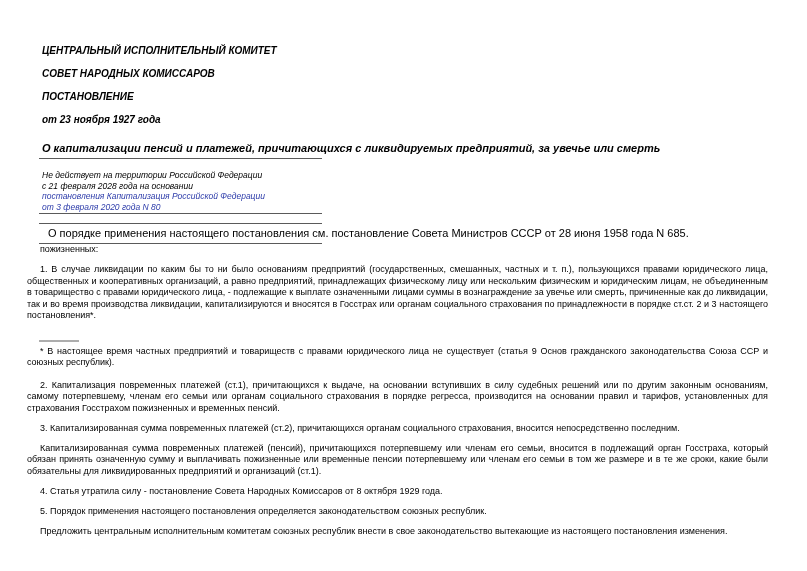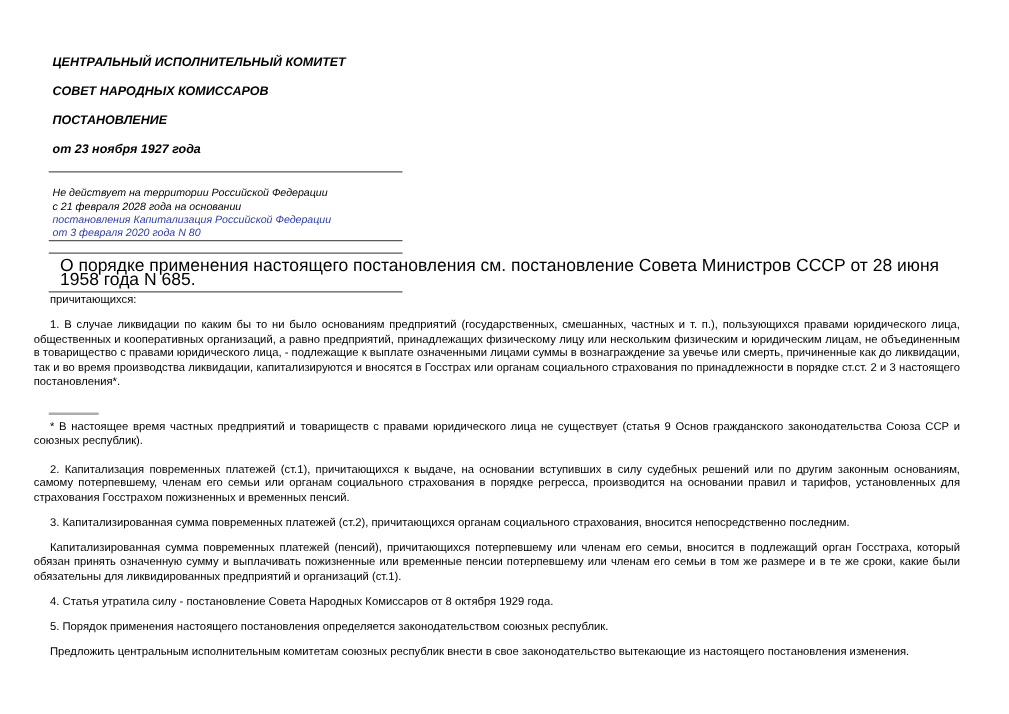--- a/index.html
+++ b/index.html
@@ -15,58 +15,59 @@
   .org-line { font-size: 10px; font-weight: bold; line-height: 11px; margin: 0 0 12px 0; }
   .title { font-size: 11px; font-weight: bold; line-height: 13px; margin: 17px 0 0 0; }
   .edition { font-size: 8px; line-height: 10px; margin: 11px 0 0 0; }
   .rule { height: 0; border: 0; border-top: 1px solid #5a5a5a; width: 283px; margin: 0 0 0 12px; }
   .rule-1 { margin-top: 3px; }
   .rule-2 { margin-top: 1px; }
   .rule-3 { margin-top: 9px; }
   .rule-4 { margin-top: 4px; }
   .revocation { font-size: 8.5px; line-height: 10.5px; margin-top: 11px; }
   .revocation .link { color: #2d3caa; cursor: pointer; text-decoration: none; }
-  .note { font-size: 14px; line-height: 11px; margin: 4px 0 4px 21px; }
+  .note { font-size: 11px; line-height: 11px; margin: 4px 0 4px 21px; }
   .body-text { font-size: 9px; line-height: 11.5px; }
   .intro { margin: 22px 0 4px 0; text-indent: 31px; }
   .enact { margin: 0 0 4px 0; }
   .para { margin: 0 0 8.5px 0; text-indent: 13px; text-align: justify; }
   .para-first { margin-bottom: 18px; }
   .fn-sep { width: 40px; height: 2px; background: #adadad; margin: 0 0 4px 12px; }
   .fn { margin-bottom: 11px; }
 </style>
 </head>
 <body>
 
 <div class="doc">
 
   <div class="org-line c">ЦЕНТРАЛЬНЫЙ ИСПОЛНИТЕЛЬНЫЙ КОМИТЕТ</div>
   <div class="org-line c">СОВЕТ НАРОДНЫХ КОМИССАРОВ</div>
   <div class="org-line c">ПОСТАНОВЛЕНИЕ</div>
   <div class="org-line c">от 23 ноября 1927 года</div>
 
+  <div class="title c">О капитализации пенсий и платежей, причитающихся с ликвидируемых предприятий, за увечье или смерть</div>
 
   <div class="rule rule-1"></div>
 
   <div class="revocation c">
     <div>Не действует на территории Российской Федерации</div>
     <div>с 21 февраля 2028 года на основании</div>
     <div class="link">постановления Капитализация Российской Федерации</div>
     <div class="link">от 3 февраля 2020 года N 80</div>
   </div>
 
   <div class="rule rule-2"></div>
   <div class="rule rule-3"></div>
 
   <div class="note">О порядке применения настоящего постановления см. постановление Совета Министров СССР от 28 июня 1958 года N 685.</div>
 
   <div class="rule rule-4"></div>
 
   <div class="body-text">
-    <p class="para enact">причитающихся:</p>
+    <p class="para enact">пожизненных:</p>
     <p class="para para-first">1. В случае ликвидации по каким бы то ни было основаниям предприятий (государственных, смешанных, частных и т. п.), пользующихся правами юридического лица, общественных и кооперативных организаций, а равно предприятий, принадлежащих физическому лицу или нескольким физическим и юридическим лицам, не объединенным в товарищество с правами юридического лица, - подлежащие к выплате означенными лицами суммы в вознаграждение за увечье или смерть, причиненные как до ликвидации, так и во время производства ликвидации, капитализируются и вносятся в Госстрах или органам социального страхования по принадлежности в порядке ст.ст. 2 и 3 настоящего постановления*.</p>
 
     <div class="fn-sep"></div>
     <p class="para fn">* В настоящее время частных предприятий и товариществ с правами юридического лица не существует (статья 9 Основ гражданского законодательства Союза ССР и союзных республик).</p>
 
     <p class="para">2. Капитализация повременных платежей (ст.1), причитающихся к выдаче, на основании вступивших в силу судебных решений или по другим законным основаниям, самому потерпевшему, членам его семьи или органам социального страхования в порядке регресса, производится на основании правил и тарифов, установленных для страхования Госстрахом пожизненных и временных пенсий.</p>
     <p class="para">3. Капитализированная сумма повременных платежей (ст.2), причитающихся органам социального страхования, вносится непосредственно последним.</p>
     <p class="para">Капитализированная сумма повременных платежей (пенсий), причитающихся потерпевшему или членам его семьи, вносится в подлежащий орган Госстраха, который обязан принять означенную сумму и выплачивать пожизненные или временные пенсии потерпевшему или членам его семьи в том же размере и в те же сроки, какие были обязательны для ликвидированных предприятий и организаций (ст.1).</p>
     <p class="para">4. Статья утратила силу - постановление Совета Народных Комиссаров от 8 октября 1929 года.</p>
     <p class="para">5. Порядок применения настоящего постановления определяется законодательством союзных республик.</p>

